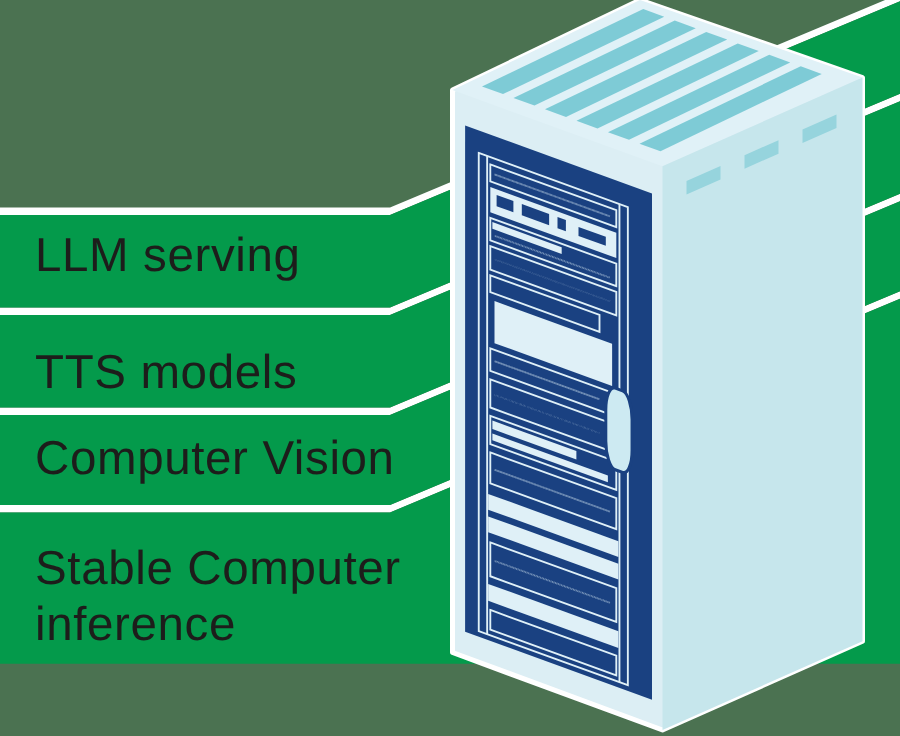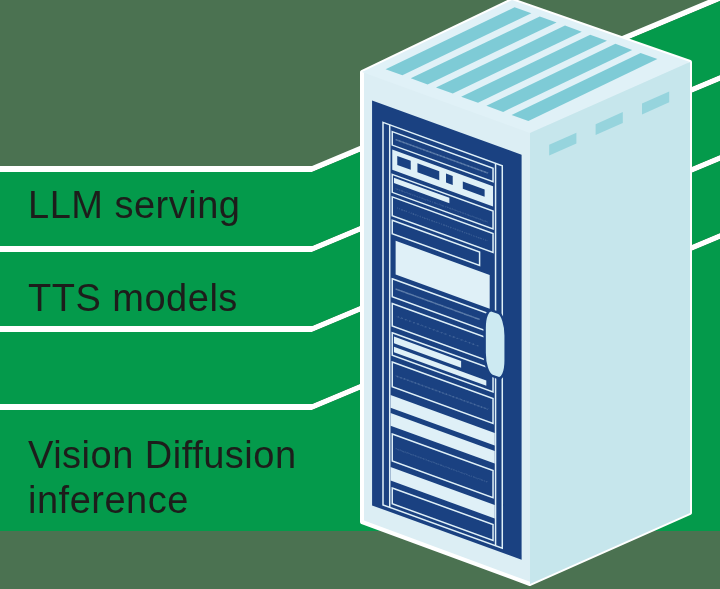--- a/index.html
+++ b/index.html
@@ -128,15 +128,16 @@
           <rect x="0.18" y="0.900" width="0.60" height="0.035" vector-effect="non-scaling-stroke"></rect>
         </g>
 
         <rect x="0.73" y="0.425" width="0.125" height="0.145" rx="0.045" fill="var(--handle-blue)" stroke="var(--panel-navy)" stroke-width="2.4" vector-effect="non-scaling-stroke"></rect>
       </g>
     </g>
   </svg>
 
   <div class="band-label label-1">LLM serving</div>
   <div class="band-label label-2">TTS models</div>
-  <div class="band-label label-4 wrap">Vision Diffusion inference</div>
+  <div class="band-label label-3">Computer Vision</div>
+  <div class="band-label label-4 wrap">Stable Computer inference</div>
 
 </div>
 
 </body></html>

